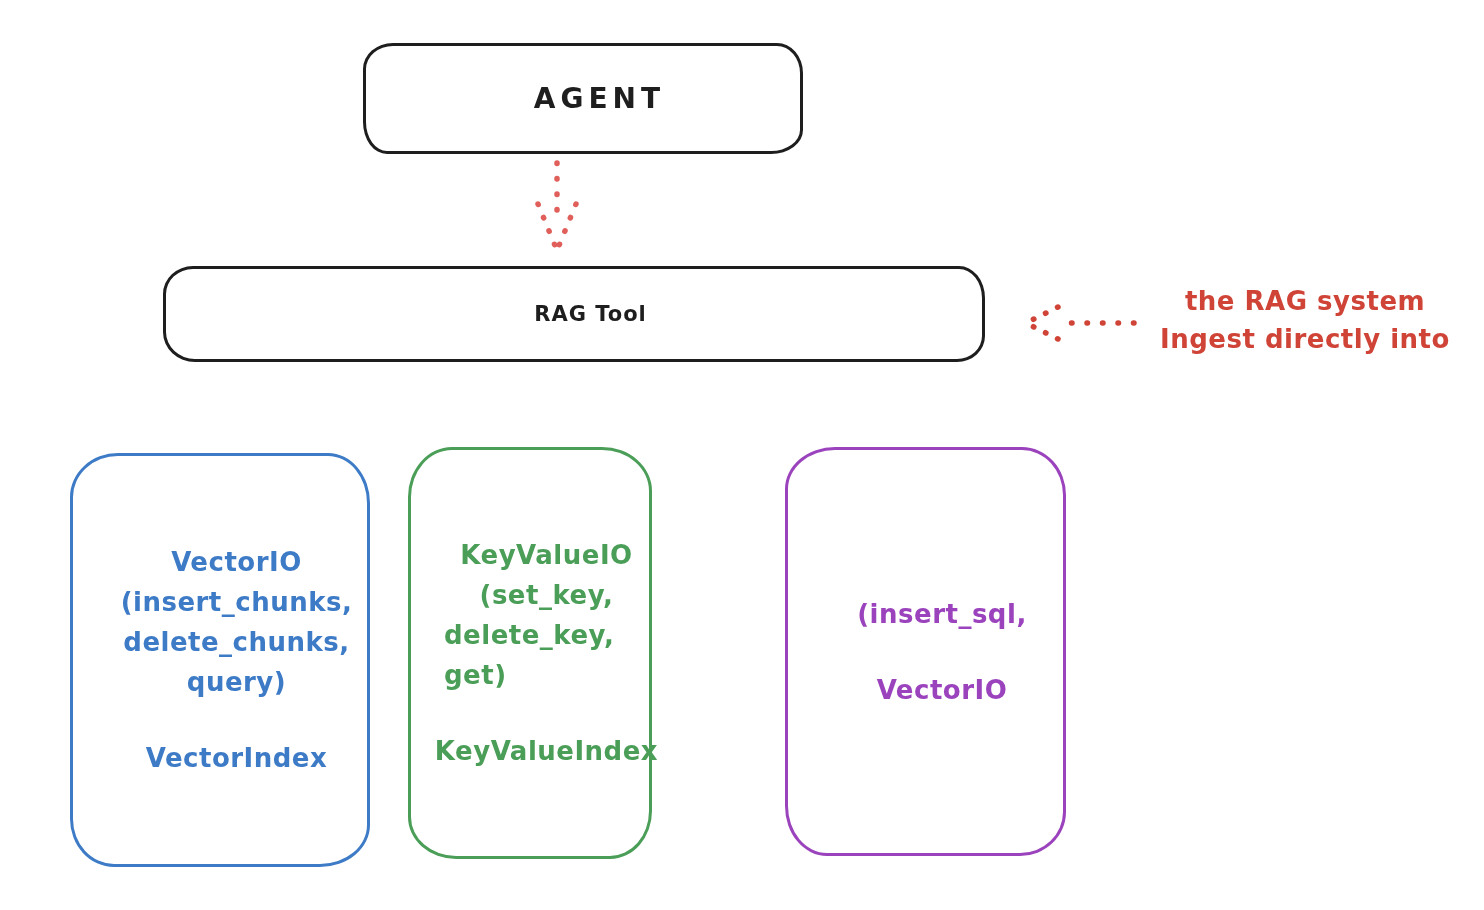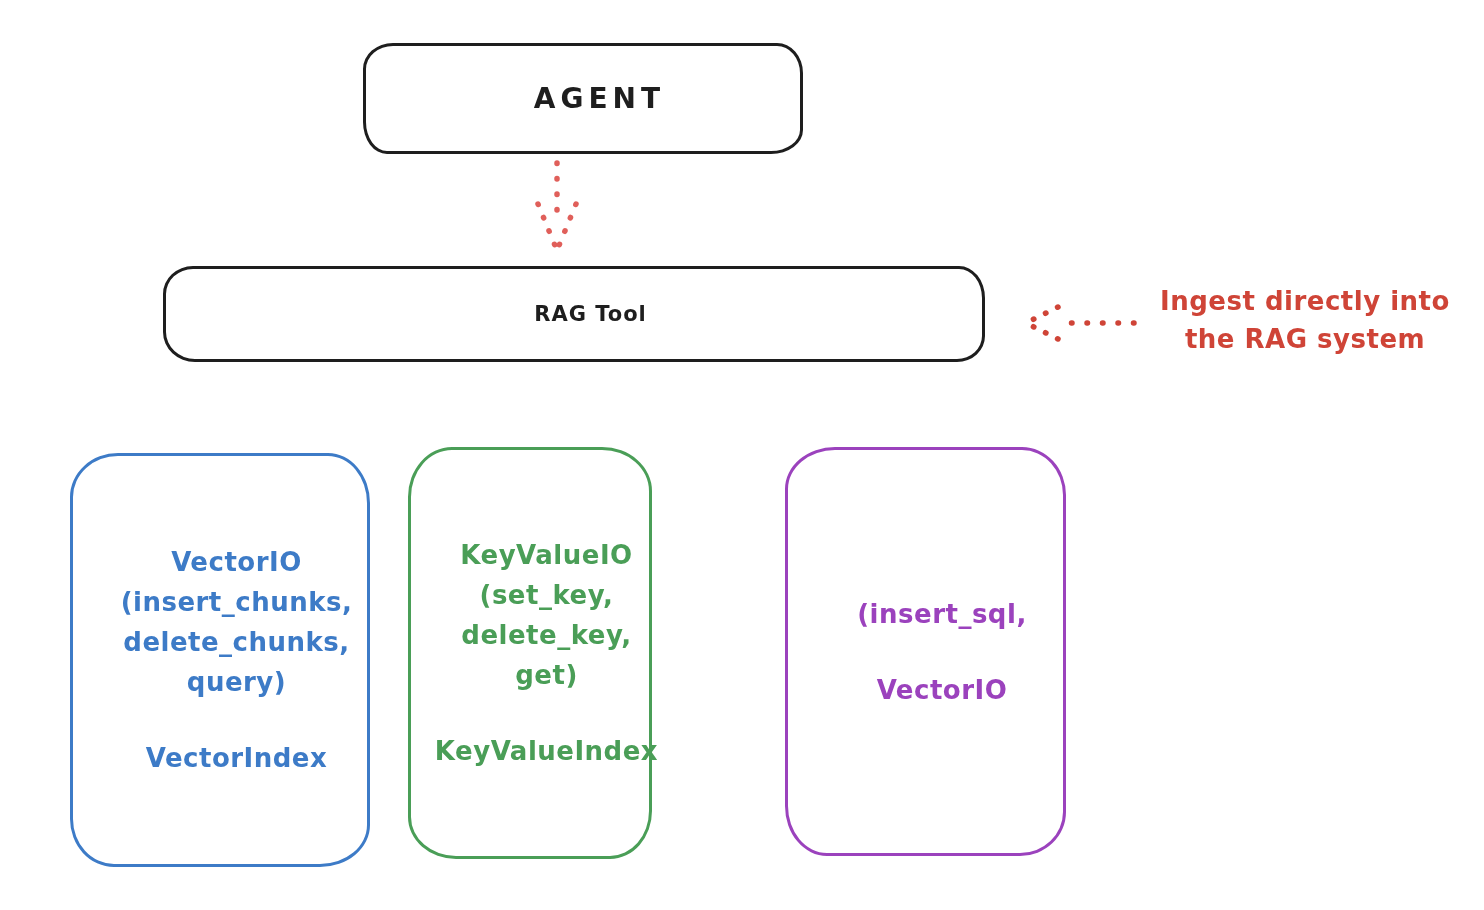--- a/index.html
+++ b/index.html
@@ -41,21 +41,20 @@
     font-size: 21px; font-weight: bold; letter-spacing: 1px;
   }
   .storage-node {
     border-width: 3px;
     border-style: solid;
     flex-direction: column;
     font-size: 26px;
     font-weight: bold;
     line-height: 40px;
     letter-spacing: 0.5px;
-    text-align: center;
   }
   .storage-vector {
     left: 70px; top: 453px; width: 300px; height: 414px;
     border-color: var(--blue); color: var(--blue);
     border-radius: 48px 42px 50px 44px / 44px 50px 42px 48px;
   }
   .storage-keyvalue {
     left: 408px; top: 447px; width: 244px; height: 412px;
     border-color: var(--green); color: var(--green);
     border-radius: 44px 50px 42px 48px / 50px 44px 48px 42px;
@@ -99,22 +98,22 @@
     <span>RAG Tool</span>
   </div>
 
   <svg class="arrow-svg arrow-left-svg" width="118" height="46" viewBox="0 0 118 46">
     <path d="M114 23 L42 23" fill="none" stroke-width="5.5" stroke-linecap="round" stroke-dasharray="0.5 15" stroke="#cf4437"></path>
     <path d="M38 7 L6 23" fill="none" stroke-width="5.5" stroke-linecap="round" stroke-dasharray="0.5 13" stroke="#cf4437"></path>
     <path d="M38 39 L6 23" fill="none" stroke-width="5.5" stroke-linecap="round" stroke-dasharray="0.5 13" stroke="#cf4437"></path>
   </svg>
 
   <div class="annotation-text">
+    <div>the RAG system</div>
     <div>Ingest directly into</div>
-    <div>the RAG system</div>
   </div>
 
   <div class="node storage-node storage-vector">
     <div>VectorIO</div>
     <div>(insert_chunks,</div>
     <div>delete_chunks,</div>
     <div>query)</div>
     <div class="index-label">VectorIndex</div>
   </div>
 

